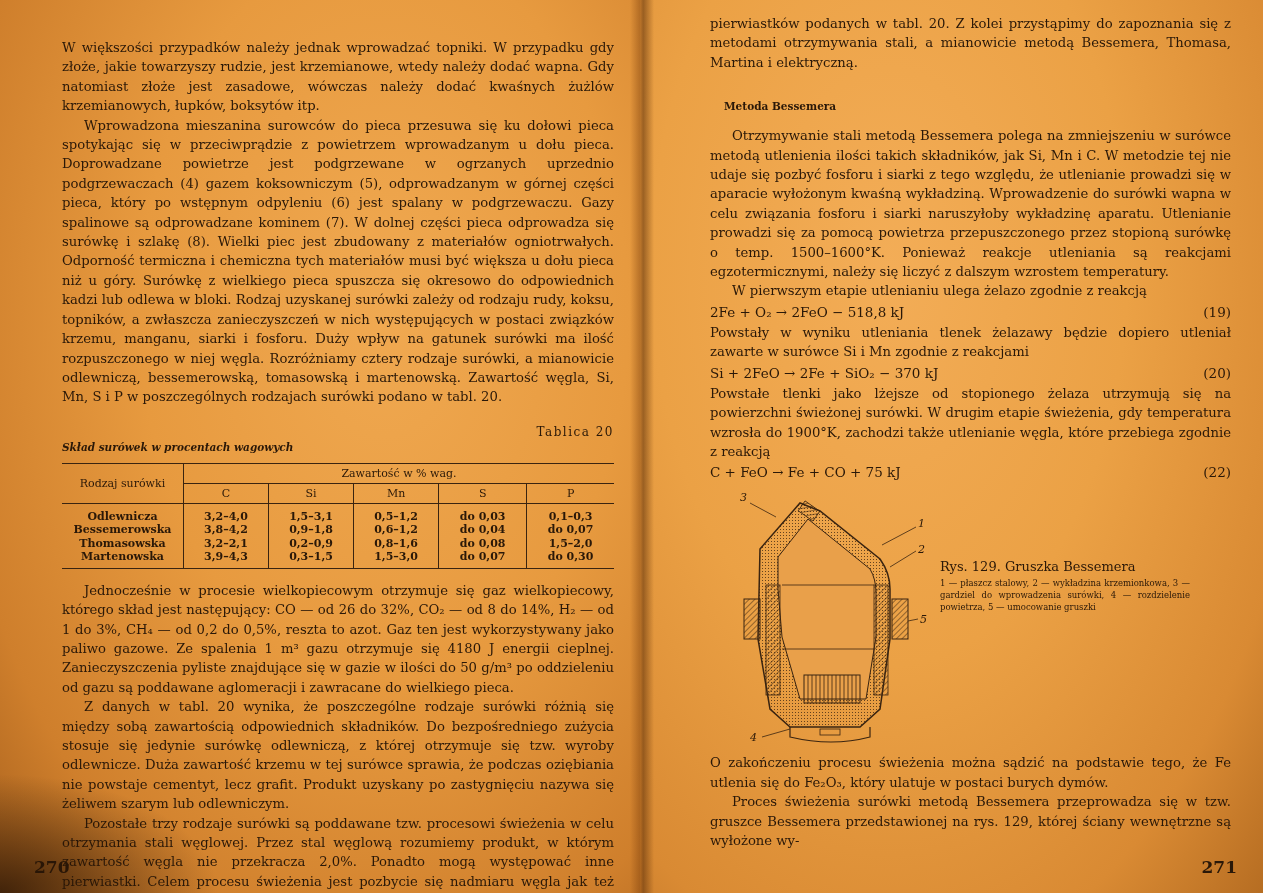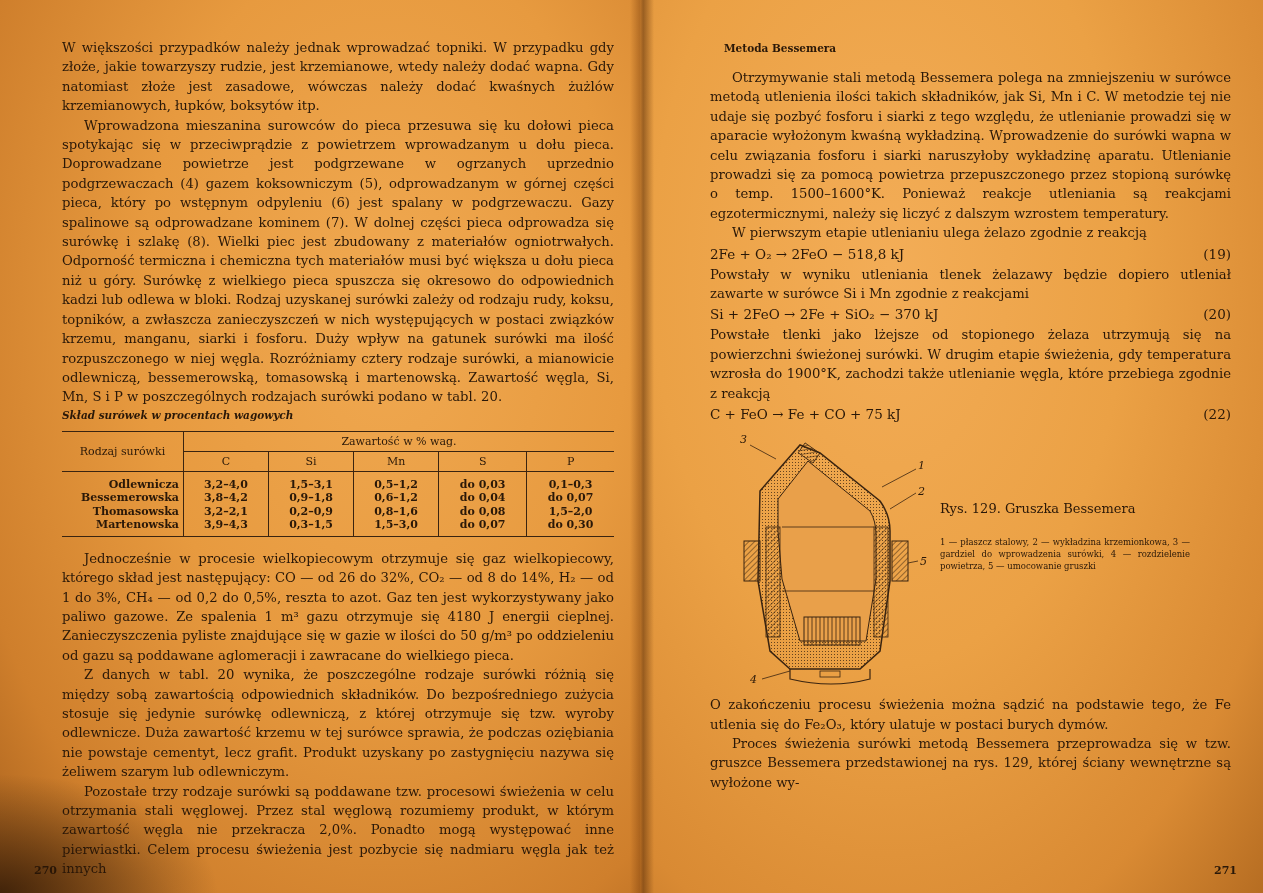--- a/index.html
+++ b/index.html
@@ -38,51 +38,52 @@
   p { margin:0; font-size:13.2px; line-height:19.4px; text-align:justify; }
   p.indent { text-indent:22px; }
   .heading-sm { font-weight:bold; font-size:10.5px; margin:14px 0 10px 0;font-style:italic; }
   .tab-label { text-align:right; font-size:12px; letter-spacing:1.5px; margin-top:18px; }
   table.comp {
     width:100%; border-collapse:collapse; font-size:11px; margin:6px 0 12px 0;
     border-top:1.5px solid #3a2410; border-bottom:1.5px solid #3a2410;
   }
   table.comp th { font-weight:normal; padding:3px 4px; }
   table.comp td { padding:0 4px; line-height:13.5px; text-align:center;font-weight:bold; }
-  table.comp td.name { text-align:right; font-weight:bold; }
+  table.comp td.name { text-align:center; font-weight:bold; }
   table.comp .hdr-row1 th { border-bottom:1px solid #3a2410; }
   table.comp .hdr-row2 th { border-bottom:1px solid #3a2410; }
   table.comp .vl { border-left:1px solid #3a2410; }
   table.comp tbody tr:first-child td { padding-top:6px; }
   table.comp tbody tr:last-child td { padding-bottom:4px; }
-  .page-num { position:absolute; bottom:16px; font-size:11px; font-weight:bold; }
+  .page-num { position:absolute; bottom:16px; font-size:17px; font-weight:bold; }
   .page-left .page-num { left:34px; }
   .page-right .page-num { right:26px; }
   .equation {
     position:relative; text-align:left; font-size:13.5px; line-height:22px;
   }
   .equation .eq-num { position:absolute; right:0; top:0; }
   .figure {
     position:relative; height:258px; margin:6px 0 6px 0;
   }
   .figure svg { position:absolute; left:30px; top:0; }
   .fig-caption { position:absolute; left:230px; top:70px; width:250px; }
-  .fig-title { font-size:13px; margin-bottom:20px; }
+  .fig-title { font-size:13px; margin-bottom:3px; }
   .fig-legend { font-size:8.5px; line-height:12px; text-align:justify; }
   .section-head { font-weight:bold; font-size:10.5px; margin:28px 0 14px 14px; }
 </style>
 </head>
 <body>
 
 <div class="spread">
 
   <div class="page page-left">
     <p>W większości przypadków należy jednak wprowadzać topniki. W przypadku gdy złoże, jakie towarzyszy rudzie, jest krzemianowe, wtedy należy dodać wapna. Gdy natomiast złoże jest zasadowe, wówczas należy dodać kwaśnych żużlów krzemianowych, łupków, boksytów itp.</p>
     <p class="indent">Wprowadzona mieszanina surowców do pieca przesuwa się ku dołowi pieca spotykając się w przeciwprądzie z powietrzem wprowadzanym u dołu pieca. Doprowadzane powietrze jest podgrzewane w ogrzanych uprzednio podgrzewaczach (4) gazem koksowniczym (5), odprowadzanym w górnej części pieca, który po wstępnym odpyleniu (6) jest spalany w podgrzewaczu. Gazy spalinowe są odprowadzane kominem (7). W dolnej części pieca odprowadza się surówkę i szlakę (8). Wielki piec jest zbudowany z materiałów ogniotrwałych. Odporność termiczna i chemiczna tych materiałów musi być większa u dołu pieca niż u góry. Surówkę z wielkiego pieca spuszcza się okresowo do odpowiednich kadzi lub odlewa w bloki. Rodzaj uzyskanej surówki zależy od rodzaju rudy, koksu, topników, a zwłaszcza zanieczyszczeń w nich występujących w postaci związków krzemu, manganu, siarki i fosforu. Duży wpływ na gatunek surówki ma ilość rozpuszczonego w niej węgla. Rozróżniamy cztery rodzaje surówki, a mianowicie odlewniczą, bessemerowską, tomasowską i martenowską. Zawartość węgla, Si, Mn, S i P w poszczególnych rodzajach surówki podano w tabl. 20.</p>
 
+    <div class="tab-label">Tablica 20</div>
     <div class="heading-sm" style="margin-top:2px;">Skład surówek w procentach wagowych</div>
 
     <table class="comp">
       <thead>
         <tr class="hdr-row1">
           <th rowspan="2" style="width:22%; border-bottom:1px solid #3a2410;">Rodzaj surówki</th>
           <th colspan="5" class="vl">Zawartość w % wag.</th>
         </tr>
         <tr class="hdr-row2">
           <th class="vl">C</th>
@@ -129,20 +130,21 @@
     </table>
 
     <p class="indent">Jednocześnie w procesie wielkopiecowym otrzymuje się gaz wielkopiecowy, którego skład jest następujący: CO — od 26 do 32%, CO₂ — od 8 do 14%, H₂ — od 1 do 3%, CH₄ — od 0,2 do 0,5%, reszta to azot. Gaz ten jest wykorzystywany jako paliwo gazowe. Ze spalenia 1 m³ gazu otrzymuje się 4180 J energii cieplnej. Zanieczyszczenia pyliste znajdujące się w gazie w ilości do 50 g/m³ po oddzieleniu od gazu są poddawane aglomeracji i zawracane do wielkiego pieca.</p>
     <p class="indent">Z danych w tabl. 20 wynika, że poszczególne rodzaje surówki różnią się między sobą zawartością odpowiednich składników. Do bezpośredniego zużycia stosuje się jedynie surówkę odlewniczą, z której otrzymuje się tzw. wyroby odlewnicze. Duża zawartość krzemu w tej surówce sprawia, że podczas oziębiania nie powstaje cementyt, lecz grafit. Produkt uzyskany po zastygnięciu nazywa się żeliwem szarym lub odlewniczym.</p>
     <p class="indent">Pozostałe trzy rodzaje surówki są poddawane tzw. procesowi świeżenia w celu otrzymania stali węglowej. Przez stal węglową rozumiemy produkt, w którym zawartość węgla nie przekracza 2,0%. Ponadto mogą występować inne pierwiastki. Celem procesu świeżenia jest pozbycie się nadmiaru węgla jak też innych</p>
 
     <div class="page-num">270</div>
   </div>
 
   <div class="page page-right">
+    <p>pierwiastków podanych w tabl. 20. Z kolei przystąpimy do zapoznania się z metodami otrzymywania stali, a mianowicie metodą Bessemera, Thomasa, Martina i elektryczną.</p>
 
     <div class="section-head">Metoda Bessemera</div>
 
     <p class="indent">Otrzymywanie stali metodą Bessemera polega na zmniejszeniu w surówce metodą utlenienia ilości takich składników, jak Si, Mn i C. W metodzie tej nie udaje się pozbyć fosforu i siarki z tego względu, że utlenianie prowadzi się w aparacie wyłożonym kwaśną wykładziną. Wprowadzenie do surówki wapna w celu związania fosforu i siarki naruszyłoby wykładzinę aparatu. Utlenianie prowadzi się za pomocą powietrza przepuszczonego przez stopioną surówkę o temp. 1500–1600°K. Ponieważ reakcje utleniania są reakcjami egzotermicznymi, należy się liczyć z dalszym wzrostem temperatury.</p>
     <p class="indent">W pierwszym etapie utlenianiu ulega żelazo zgodnie z reakcją</p>
 
     <div class="equation">
       <span>2Fe + O₂ → 2FeO − 518,8 kJ</span>
       <span class="eq-num">(19)</span>
     </div>

